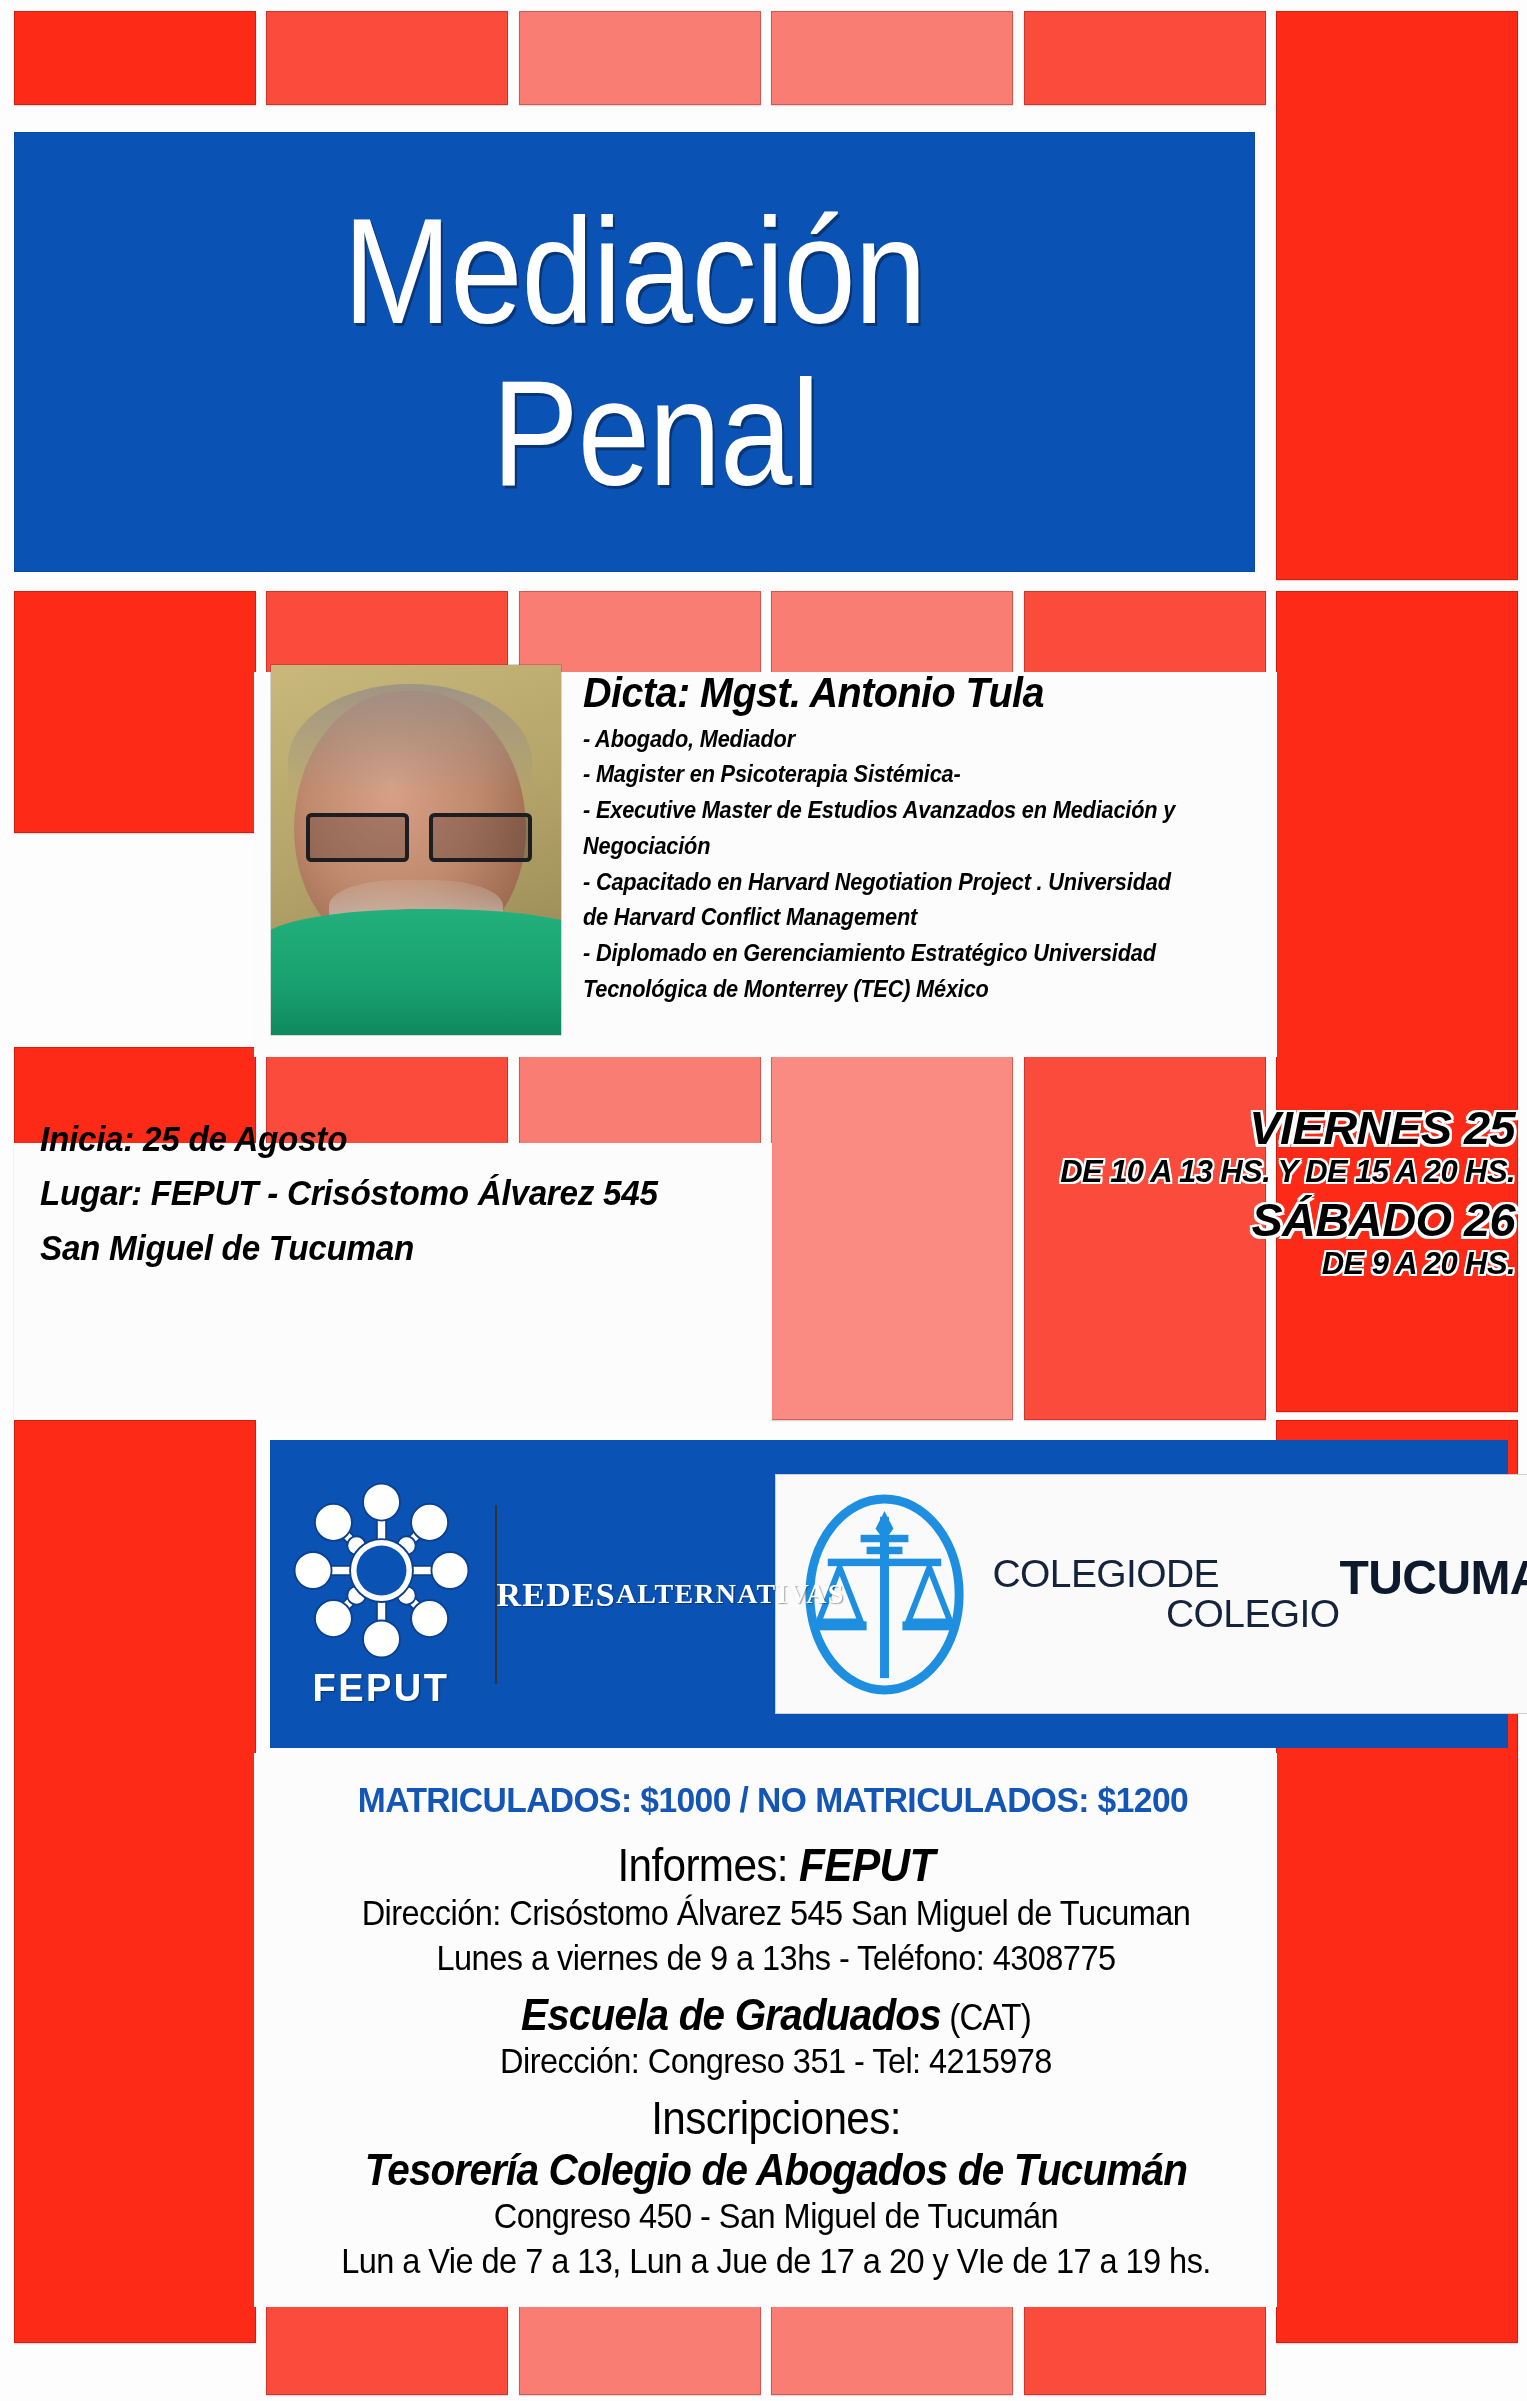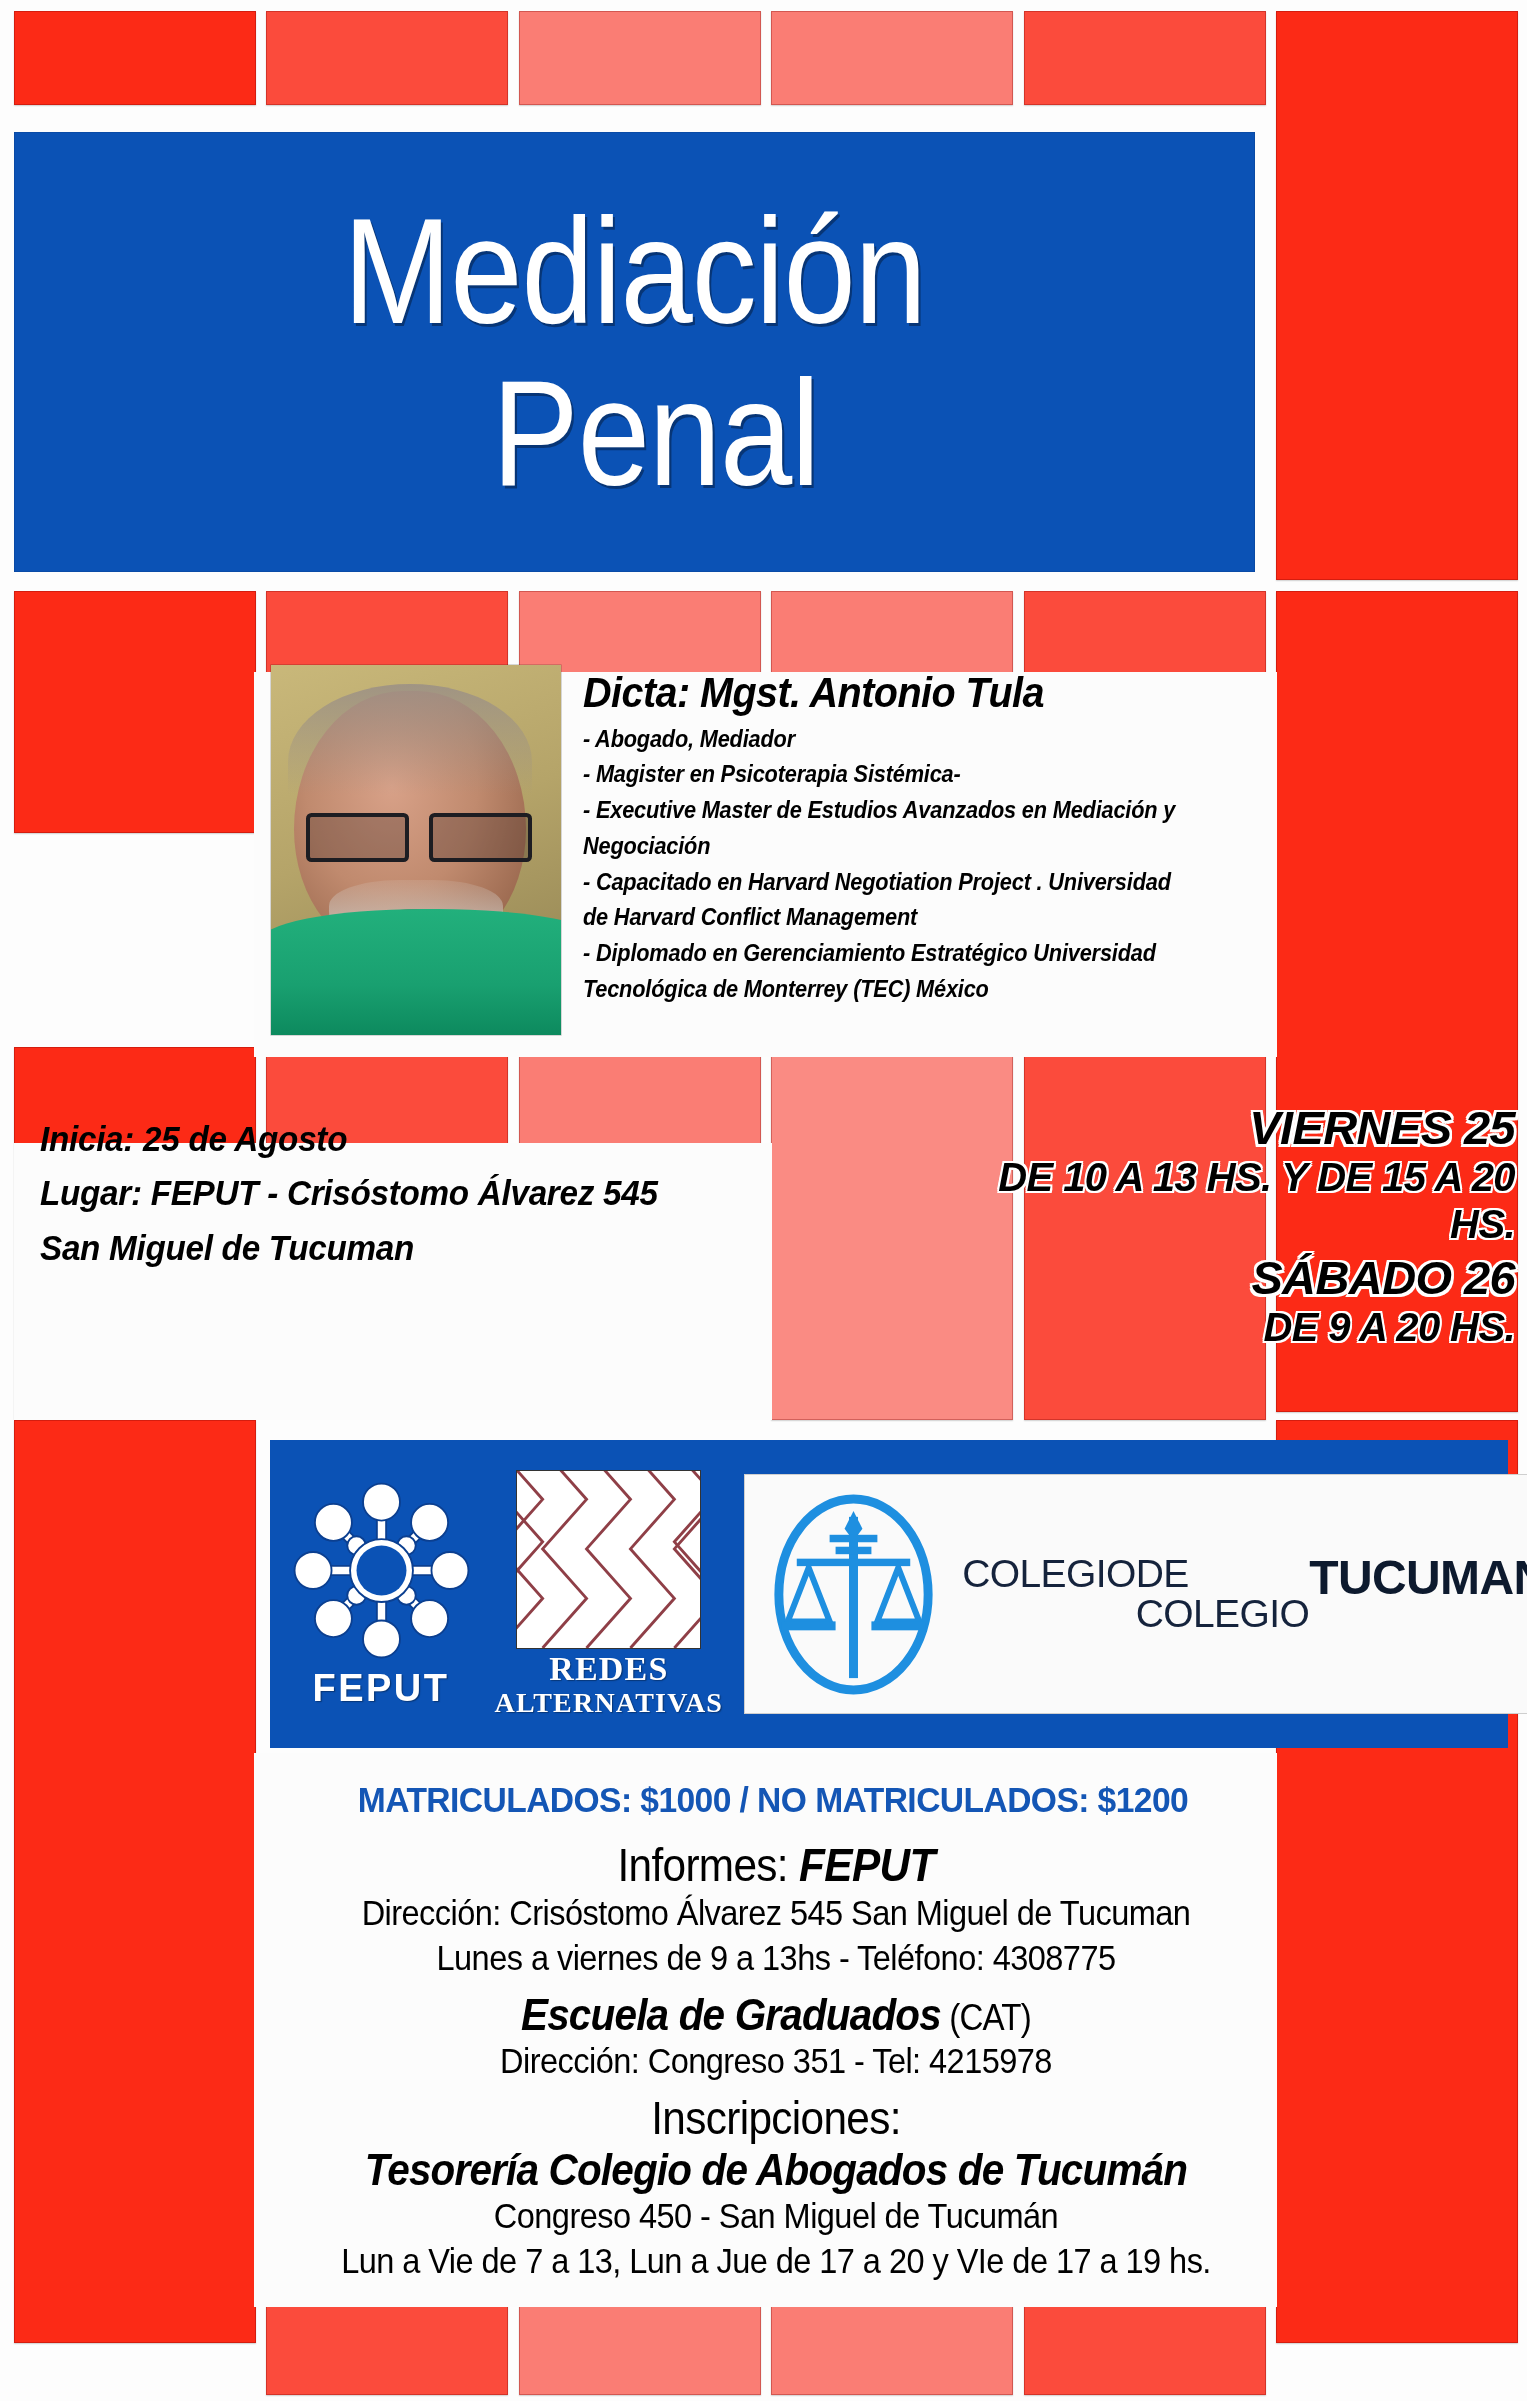--- a/index.html
+++ b/index.html
@@ -108,41 +108,41 @@
     text-align:right;color:#000;
   }
   .sch-day{
     font-size:47px;font-weight:bold;font-style:italic;letter-spacing:-0.6px;
     line-height:1.08;
     text-shadow:
       -2.5px -2.5px 0 #fff, 2.5px -2.5px 0 #fff, -2.5px 2.5px 0 #fff, 2.5px 2.5px 0 #fff,
       0 -2.5px 0 #fff, 0 2.5px 0 #fff, -2.5px 0 0 #fff, 2.5px 0 0 #fff;
   }
   .sch-time{
-    font-size:40px;font-weight:bold;font-style:italic;letter-spacing:-0.6px;
+    font-size:31px;font-weight:bold;font-style:italic;letter-spacing:-0.6px;
     line-height:1.18;margin-bottom:5px;
     text-shadow:
       -1.8px -1.8px 0 #fff, 1.8px -1.8px 0 #fff, -1.8px 1.8px 0 #fff, 1.8px 1.8px 0 #fff,
       0 -1.8px 0 #fff, 0 1.8px 0 #fff, -1.8px 0 0 #fff, 1.8px 0 0 #fff;
   }
 
   
   .logos{
     position:absolute;left:270px;top:1440px;width:1238px;height:308px;
     background:#0b52b5;z-index:12;display:flex;align-items:center;
     padding:0 18.5px;box-sizing:border-box;gap:21px;
   }
   .logo-feput{width:259px;height:265px;position:relative;
     display:flex;flex-direction:column;align-items:center;justify-content:center;}
   .logo-feput .mol{width:185px;height:185px;}
   .logo-feput .nm{
     color:#fff;font-size:38px;font-weight:bold;letter-spacing:2.5px;margin-top:3.7px;
     text-shadow:1.2px 1.2px 1.2px rgba(0,0,0,.35);
   }
-  .logo-redes{width:259px;position:relative;display:flex;flex-direction:column;align-items:center;}
+  .logo-redes{width:259px;position:relative;display:flex;flex-direction:row;align-items:center;}
   .logo-redes .net{width:185px;height:179px;background:#fff;border:1.2px solid #333;box-sizing:border-box;}
   .logo-redes .nm1,.logo-redes .nm2{
     color:#fff;font-family:"Liberation Serif", serif;font-weight:bold;
     letter-spacing:1.2px;line-height:1.08;text-shadow:1.2px 1.2px 1.2px rgba(0,0,0,.35);
   }
   .logo-redes .nm1{font-size:34px;margin-top:2.5px;}
   .logo-redes .nm2{font-size:28px;}
   .logo-cat{
     flex:1;height:240px;background:#fafafa;display:flex;align-items:center;
     gap:16px;padding:0 16px;box-sizing:border-box;border:0.6px solid #cfcfcf;

